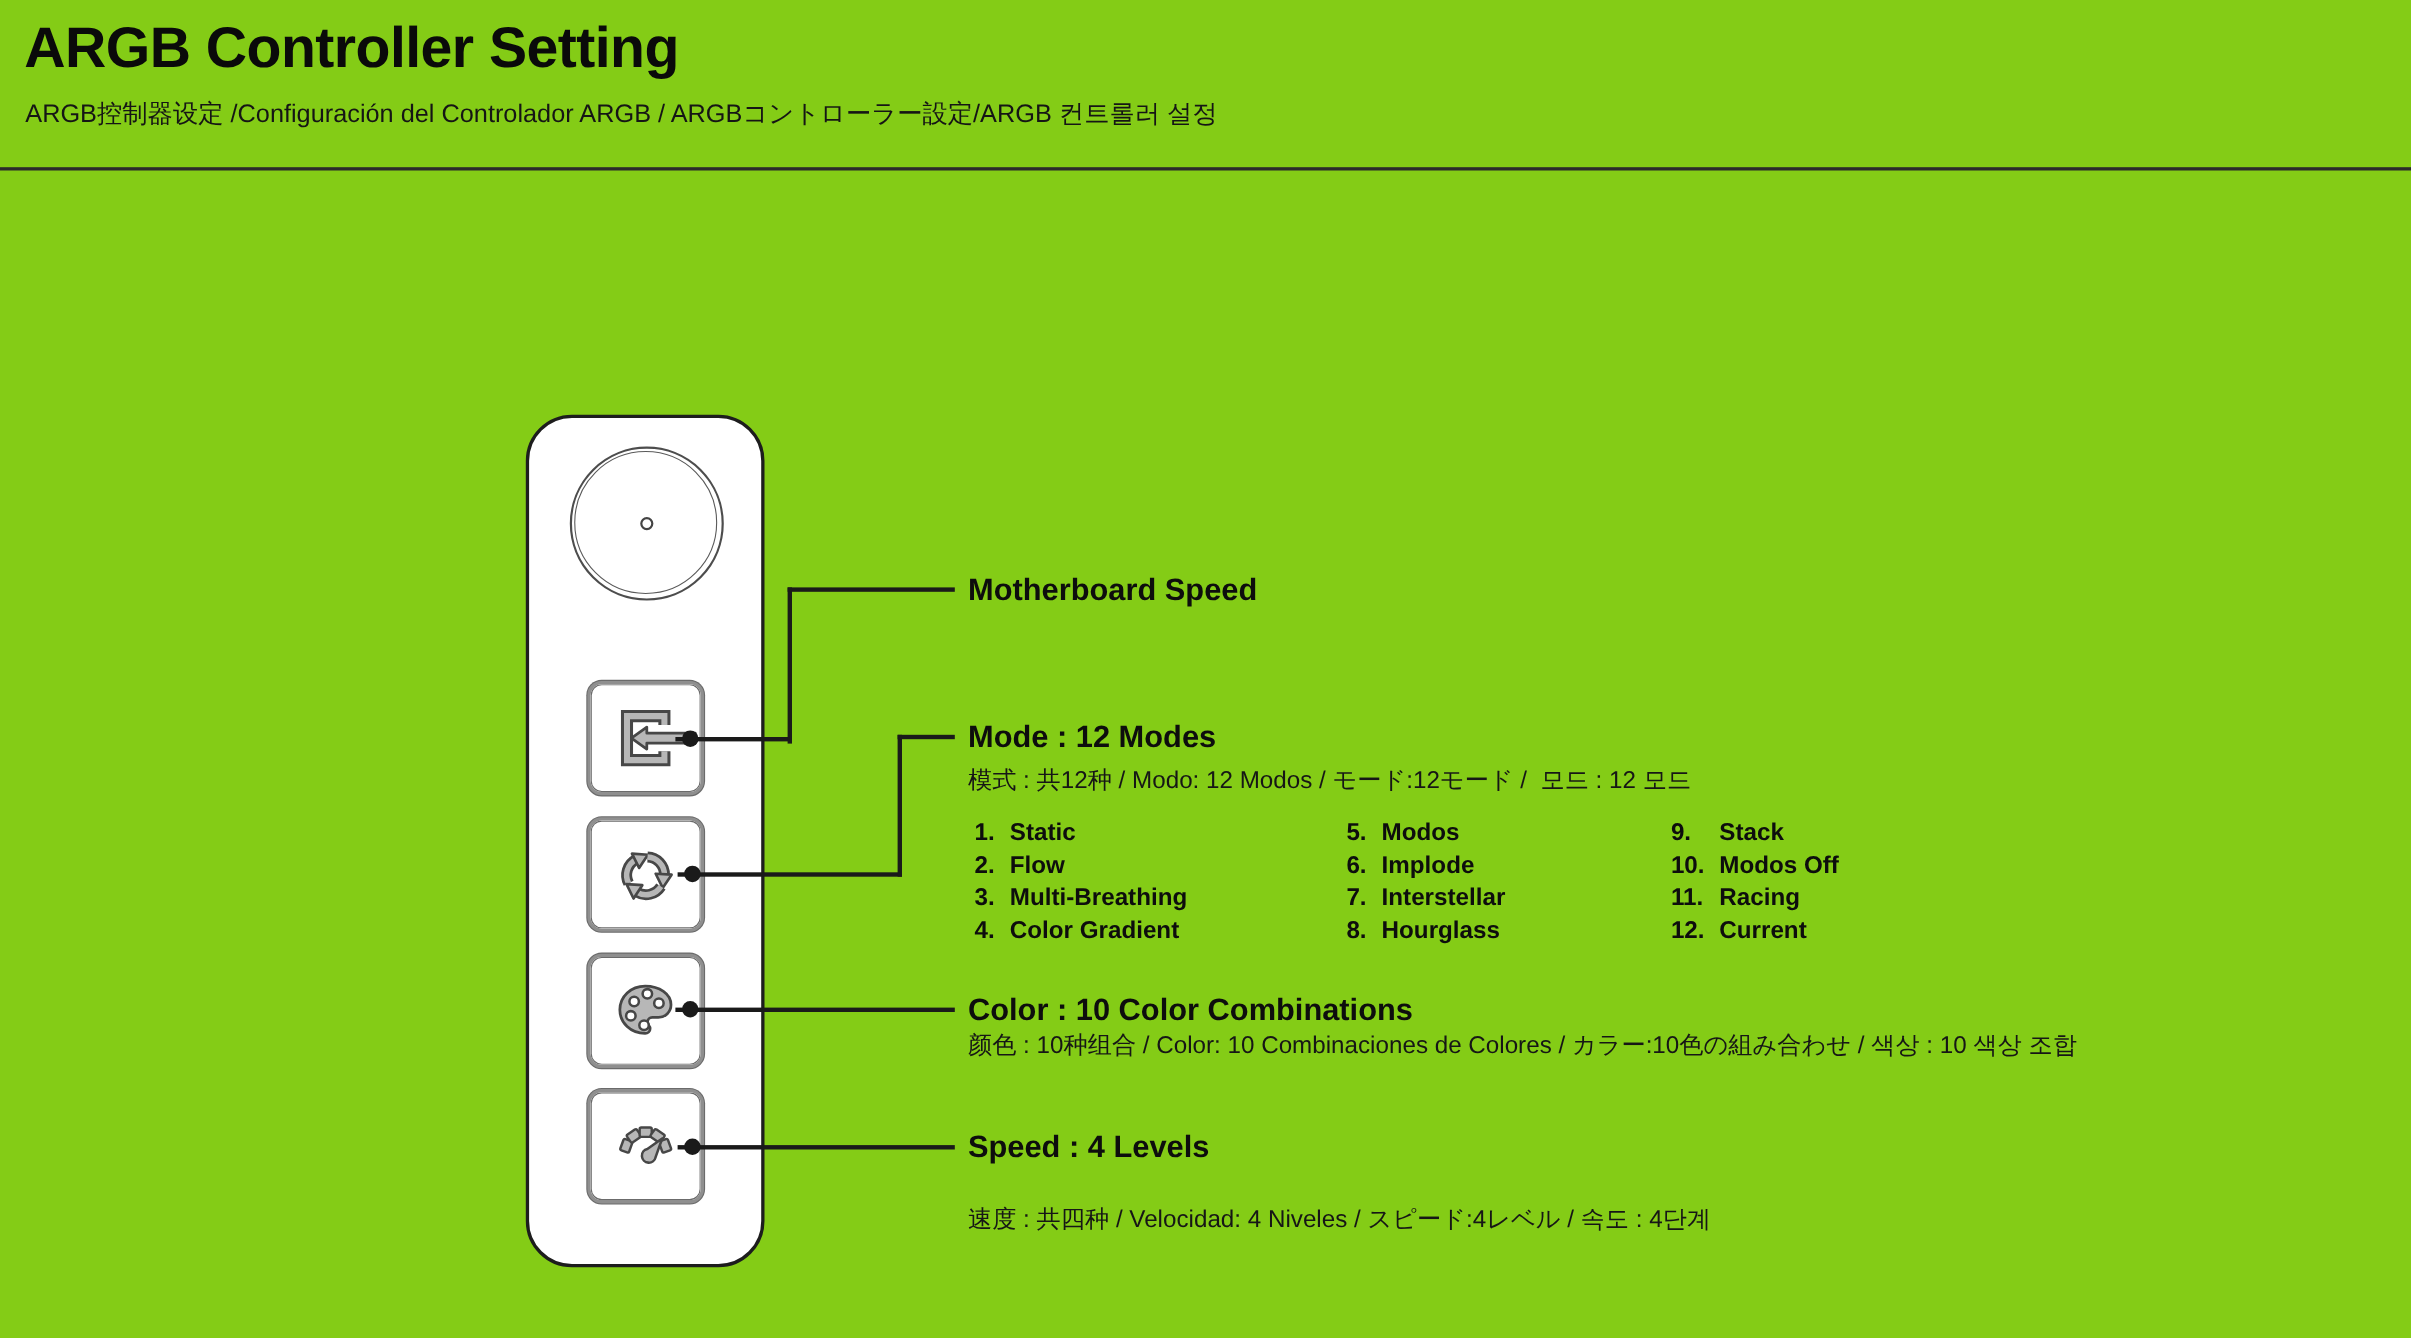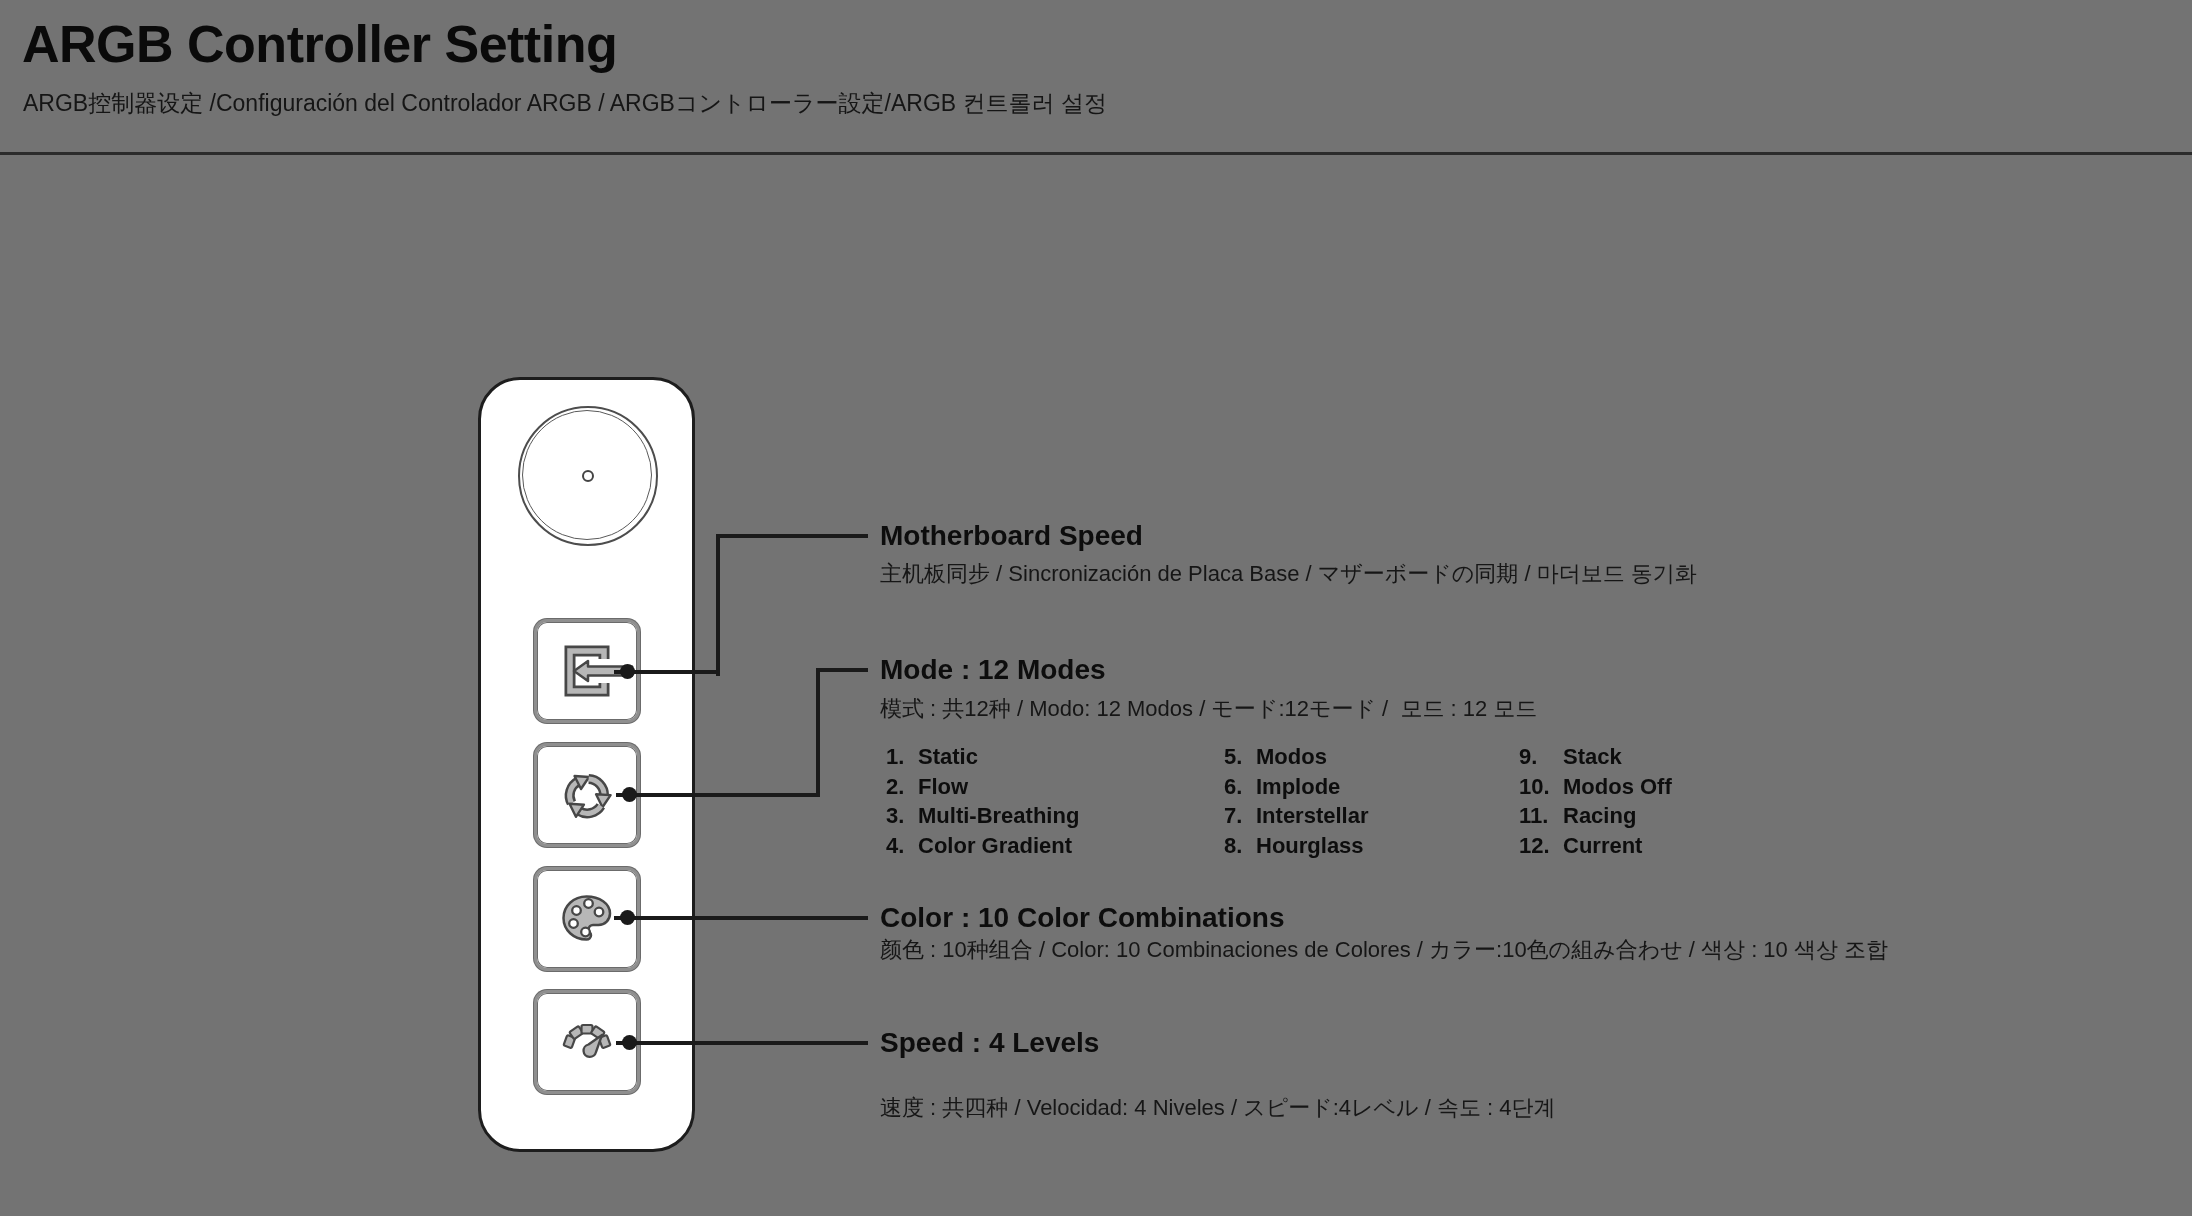--- a/index.html
+++ b/index.html
@@ -1,17 +1,17 @@
 <!DOCTYPE html>
 <html style="--line: #1a1a1a; --icon-fill: #b7b7b7; --icon-stroke: #474747; --button-border: #8f8f8f;"><head>
 <meta charset="utf-8">
 <style>
   html,body{margin:0;padding:0;background:#fff;}
   .page{
-    position:relative;width:2192px;height:1216px;background:#737373;
+    position:relative;width:2192px;height:1216px;background:#84cc16;
     font-family:"Liberation Sans","DejaVu Sans",sans-serif;color:#111;overflow:hidden;
   }
   
   .title{position:absolute;left:22px;top:14px;font-size:52px;line-height:60px;font-weight:bold;
          letter-spacing:-0.5px;color:#0a0a0a;margin:0;}
   .subtitle{position:absolute;left:23px;top:88px;font-size:23px;line-height:30px;color:#151515;}
   .rule{position:absolute;left:0;top:152px;width:2192px;height:3px;background:#2b2b2b;}
 
   
   .ctrl-body{position:absolute;left:478px;top:377px;width:217px;height:775px;box-sizing:border-box;
@@ -136,21 +136,20 @@
 
   <div class="ln" style="left:614px;top:916px;width:254px;height:4px;"></div>
   <div class="ln" style="left:616px;top:1041px;width:252px;height:4px;"></div>
 
   <div class="dot" style="left:620px;top:664px;"></div>
   <div class="dot" style="left:622px;top:787px;"></div>
   <div class="dot" style="left:620px;top:910px;"></div>
   <div class="dot" style="left:622px;top:1035px;"></div>
 
   <h2 class="label-title t1">Motherboard Speed</h2>
-  <p class="label-sub s1">主机板同步 / Sincronización de Placa Base / マザーボードの同期 / 마더보드 동기화</p>
 
   <h2 class="label-title t2">Mode : 12 Modes</h2>
   <p class="label-sub s2">模式 : 共12种 / Modo: 12 Modos / モード:12モード /  모드 : 12 모드</p>
 
   <div class="mode-col mc1">
     <div class="mode-item">
         <span class="num">1.</span>
         <span>Static</span>
       </div>
     <div class="mode-item">

